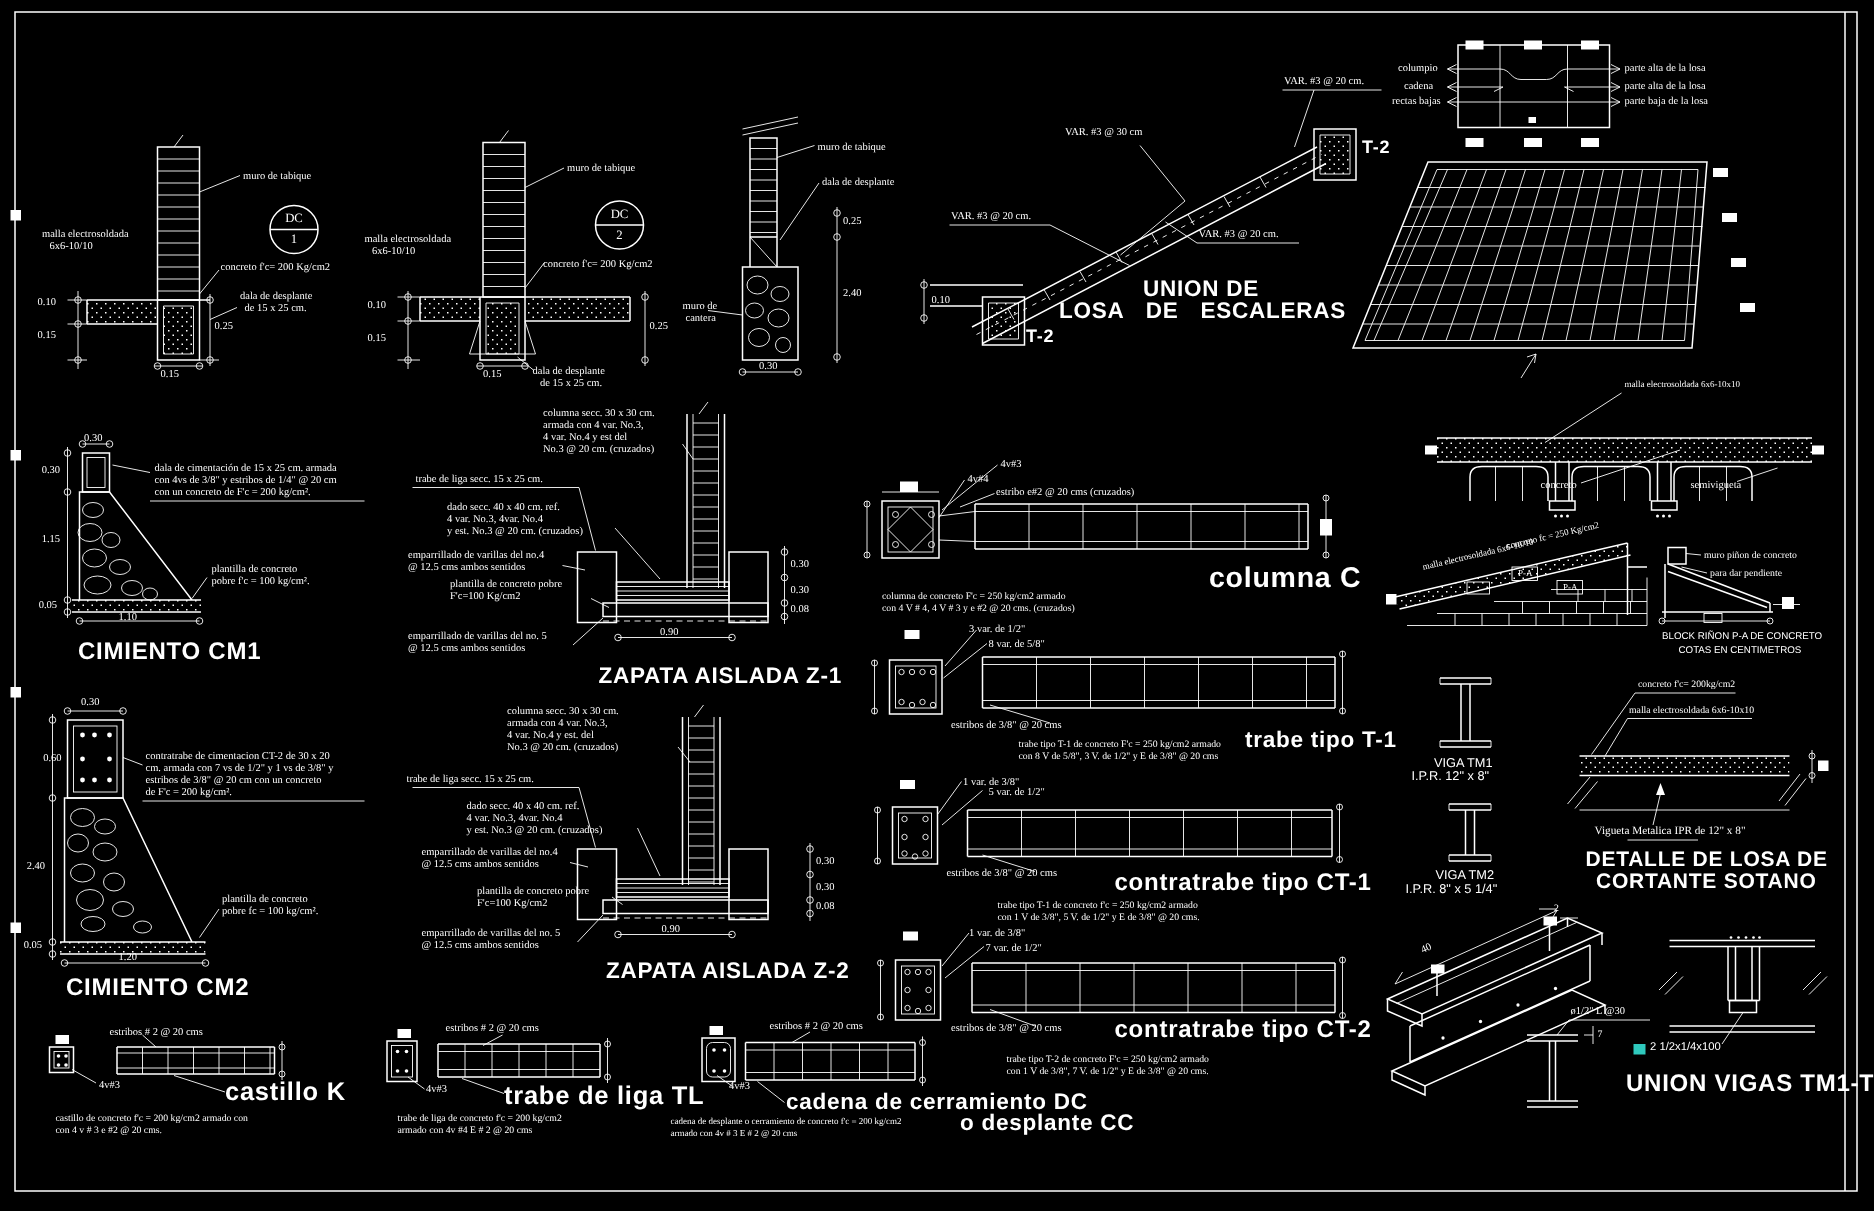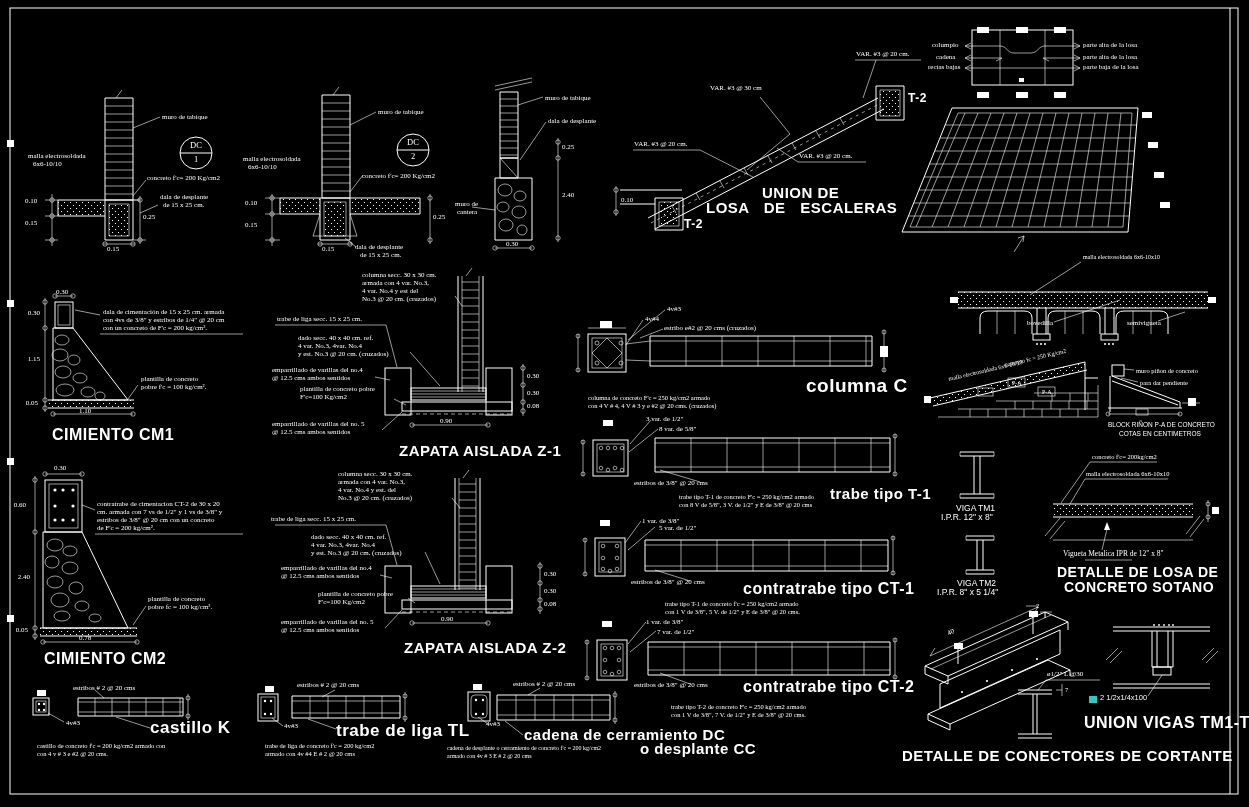--- a/index.html
+++ b/index.html
@@ -510,21 +510,21 @@
 <span class="t b s15" style="left:706px;top:199px;word-spacing:10px">LOSA  DE  ESCALERAS</span>
 
 <span class="t" style="left:932px;top:41px">columpio</span>
 <span class="t" style="left:936px;top:53px">cadena</span>
 <span class="t" style="left:928px;top:63px">rectas bajas</span>
 <span class="t" style="left:1083px;top:41px">parte alta de la losa</span>
 <span class="t" style="left:1083px;top:53px">parte alta de la losa</span>
 <span class="t" style="left:1083px;top:63px">parte baja de la losa</span>
 
 <span class="t t6" style="left:1083px;top:254px">malla electrosoldada 6x6-10x10</span>
-<span class="t" style="left:1027px;top:319px">bovedilla</span>
+<span class="t" style="left:1027px;top:319px">concreto</span>
 <span class="t" style="left:1127px;top:319px">semivigueta</span>
 
 <span class="t t6 rot" style="left:948px;top:376px;transform:rotate(-13deg)">malla electrosoldada 6x6-10/10</span>
 <span class="t t6 rot" style="left:1004px;top:362px;transform:rotate(-13deg)">concreto fc = 250 Kg/cm2</span>
 <span class="t t6" style="left:1012px;top:380px">P-A</span>
 <span class="t t6" style="left:1042px;top:389px">P-A</span>
 <span class="t t65" style="left:1136px;top:367px">muro piñon de concreto</span>
 <span class="t t65" style="left:1140px;top:379px">para dar pendiente</span>
 <span class="t t65 sans" style="left:1108px;top:421px">BLOCK RIÑON P-A DE CONCRETO</span>
 <span class="t t65 sans" style="left:1119px;top:430px">COTAS EN CENTIMETROS</span>
@@ -561,24 +561,24 @@
 <span class="t" style="left:440px;top:417px">0.90</span>
 <span class="t b s15" style="left:399px;top:442px">ZAPATA AISLADA Z-1</span>
 
 <span class="t" style="left:97px;top:500px">contratrabe de cimentacion CT-2 de 30 x 20</span>
 <span class="t" style="left:97px;top:508px">cm. armada con 7 vs de 1/2" y 1 vs de 3/8" y</span>
 <span class="t" style="left:97px;top:516px">estribos de 3/8" @ 20 cm con un concreto</span>
 <span class="t" style="left:97px;top:524px">de F'c = 200 kg/cm².</span>
 <span class="t" style="left:148px;top:595px">plantilla de concreto</span>
 <span class="t" style="left:148px;top:603px">pobre fc = 100 kg/cm².</span>
 <span class="t" style="left:54px;top:464px">0.30</span>
-<span class="t ra" style="left:4px;top:501px;width:22px">0.60</span>
+<span class="t ra" style="left:19px;top:501px;width:22px">0.60</span>
 <span class="t ra" style="left:8px;top:573px;width:22px">2.40</span>
 <span class="t ra" style="left:6px;top:626px;width:22px">0.05</span>
-<span class="t" style="left:79px;top:634px">0.78</span>
+<span class="t" style="left:79px;top:634px">1.20</span>
 <span class="t b s16" style="left:44px;top:650px">CIMIENTO CM2</span>
 
 <span class="t" style="left:338px;top:470px">columna secc. 30 x 30 cm.</span>
 <span class="t" style="left:338px;top:478px">armada con 4 var. No.3,</span>
 <span class="t" style="left:338px;top:486px">4 var. No.4  y est. del</span>
 <span class="t" style="left:338px;top:494px">No.3 @ 20 cm. (cruzados)</span>
 <span class="t" style="left:271px;top:515px">trabe de liga secc. 15 x 25 cm.</span>
 <span class="t" style="left:311px;top:533px">dado secc. 40 x 40 cm. ref.</span>
 <span class="t" style="left:311px;top:541px">4 var. No.3, 4var. No.4</span>
 <span class="t" style="left:311px;top:549px">y est. No.3 @ 20 cm. (cruzados)</span>
@@ -643,25 +643,24 @@
 
 <span class="t t85 sans" style="left:956px;top:504px">VIGA  TM1</span>
 <span class="t t85 sans" style="left:941px;top:513px">I.P.R.  12"  x  8"</span>
 <span class="t t85 sans" style="left:957px;top:579px">VIGA  TM2</span>
 <span class="t t85 sans" style="left:937px;top:588px">I.P.R.  8"  x  5 1/4"</span>
 
 <span class="t t65" style="left:1092px;top:453px">concreto f'c= 200kg/cm2</span>
 <span class="t t65" style="left:1086px;top:470px">malla electrosoldada 6x6-10x10</span>
 <span class="t t75" style="left:1063px;top:550px">Vigueta Metalica IPR de 12" x 8"</span>
 <span class="t b s14" style="left:1057px;top:564px">DETALLE DE LOSA DE</span>
-<span class="t b s14" style="left:1064px;top:579px">CONCRETO SOTANO</span>
+<span class="t b s14" style="left:1064px;top:579px">CORTANTE SOTANO</span>
 
 <span style="position:absolute;left:1089px;top:696px;width:8px;height:7px;background:#2fc9bd"></span>
 <span class="t t75 sans" style="left:1100px;top:694px">2  1/2x1/4x100</span>
 <span class="t b s13" style="left:1084px;top:714px">UNION VIGAS TM1-TM2</span>
 
 <span class="t" style="left:1047px;top:670px">ø1/2"  L @30</span>
 <span class="t rot" style="left:946px;top:630px;transform:rotate(-25deg)">40</span>
 <span class="t t65" style="left:1036px;top:602px">2</span>
 <span class="t t65" style="left:1065px;top:686px">7</span>
-<span class="t b s15" style="left:902px;top:747px">DETALLE DE CONECTORES DE CORTANTE</span>
 
 </div>
 
 </body></html>

